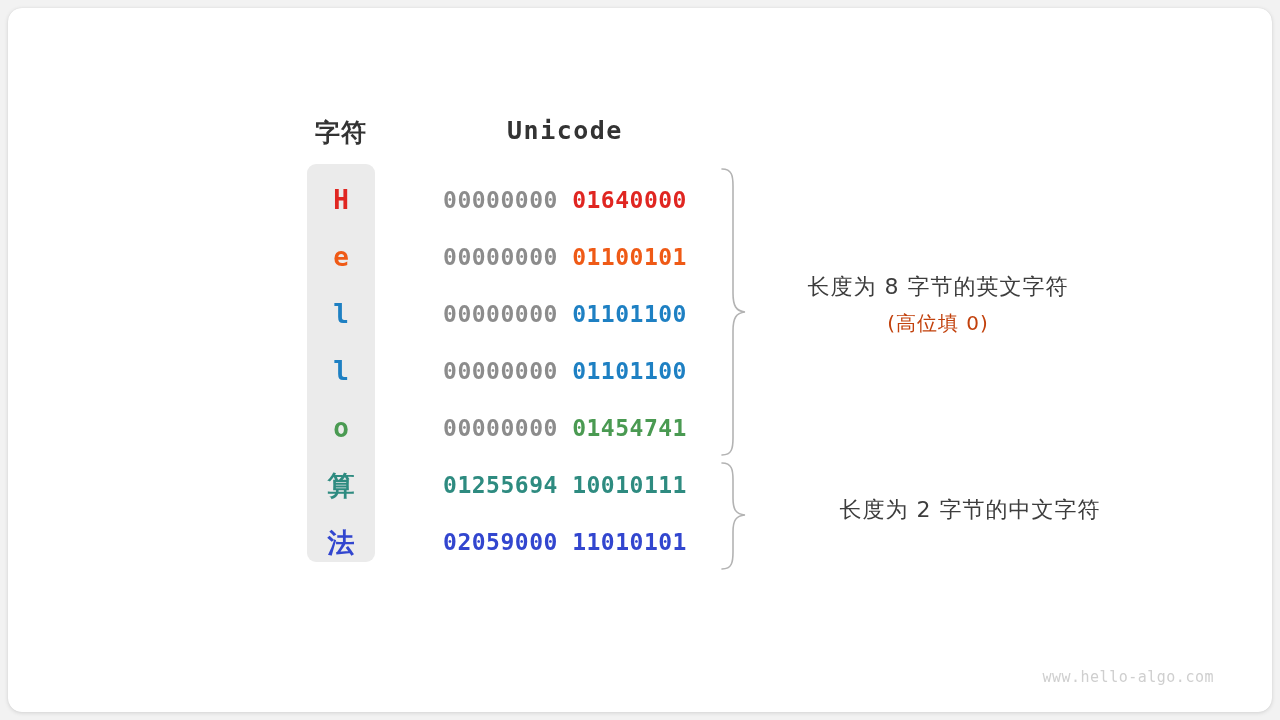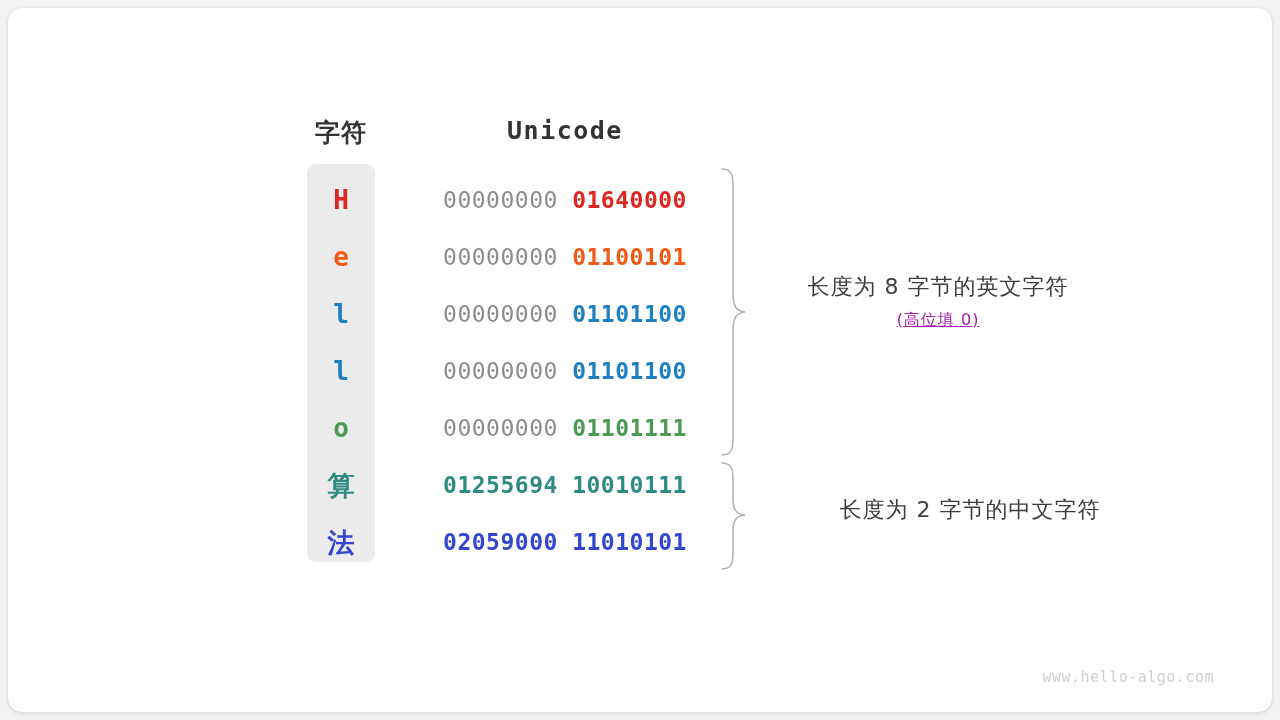--- a/index.html
+++ b/index.html
@@ -99,21 +99,21 @@
     height: 57px;
     line-height: 57px;
     text-align: center;
     font-size: 23px;
     font-weight: bold;
     font-family: "DejaVu Sans Mono", monospace;
     letter-spacing: 0.5px;
     white-space: pre;
   }
   .row .bits .hi {
-    font-weight: normal;
+    font-weight: bold;
     color: #8c8c8c;
   }
 
   
   .brace {
     position: absolute;
     overflow: visible;
   }
 
   
@@ -123,26 +123,25 @@
     color: #3d3d3d;
     text-align: center;
     white-space: nowrap;
   }
   .note .line1 {
     font-size: 22px;
     letter-spacing: 1px;
     display: block;
   }
   .note .line2 {
-    font-size: 16px;
+    font-size: 20px;
     letter-spacing: 1px;
-    color: #a21caf;
+    color: #c2410c;
     display: block;
     margin-top: 8px;
-    text-decoration: underline;
   }
 
   
   #watermark {
     position: absolute;
     right: 58px;
     bottom: 26px;
     font-family: "DejaVu Sans Mono", monospace;
     font-size: 15px;
     color: #cfcfcf;
@@ -174,21 +173,21 @@
         <div class="row" style="top: 278px;">
           <div class="char" style="color: rgb(30, 128, 195);">l</div>
           <div class="bits" style="color: rgb(30, 128, 195);"><span class="hi">00000000 </span><span>01101100</span></div>
         </div>
         <div class="row" style="top: 335px;">
           <div class="char" style="color: rgb(30, 128, 195);">l</div>
           <div class="bits" style="color: rgb(30, 128, 195);"><span class="hi">00000000 </span><span>01101100</span></div>
         </div>
         <div class="row" style="top: 392px;">
           <div class="char" style="color: rgb(74, 154, 82);">o</div>
-          <div class="bits" style="color: rgb(74, 154, 82);"><span class="hi">00000000 </span><span>01101111</span></div>
+          <div class="bits" style="color: rgb(74, 154, 82);"><span class="hi">00000000 </span><span>01454741</span></div>
         </div>
         <div class="row" style="top: 449px;">
           <div class="char cjk" style="color: rgb(46, 139, 128);">算</div>
           <div class="bits" style="color: rgb(46, 139, 128);"><span class="hi"></span><span>01255694 10010111</span></div>
         </div>
         <div class="row" style="top: 506px;">
           <div class="char cjk" style="color: rgb(50, 70, 207);">法</div>
           <div class="bits" style="color: rgb(50, 70, 207);"><span class="hi"></span><span>02059000 11010101</span></div>
         </div>
       </div>

